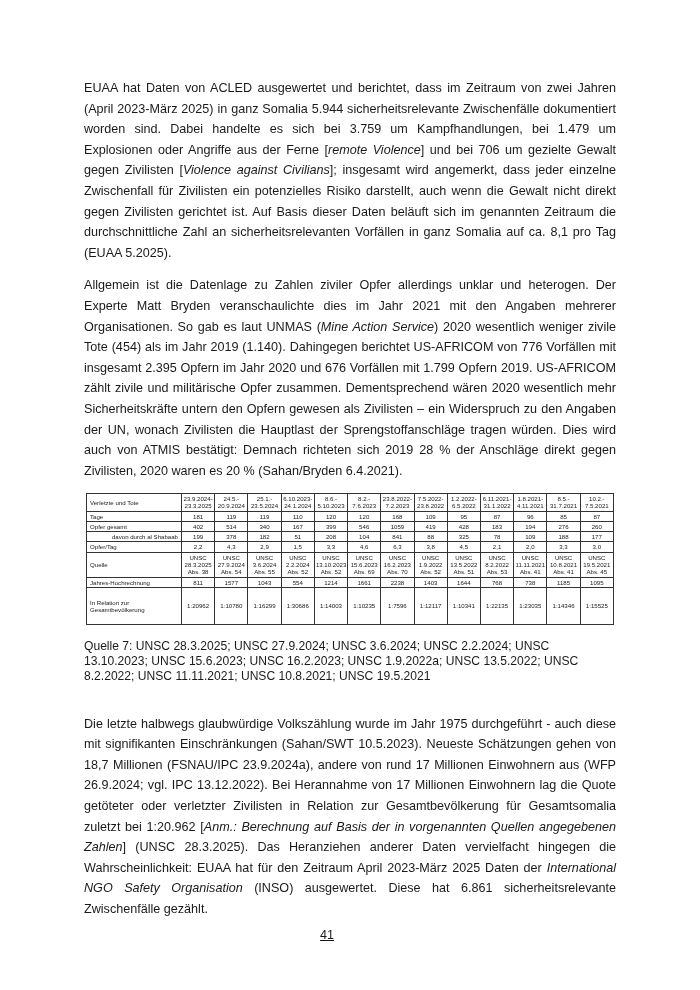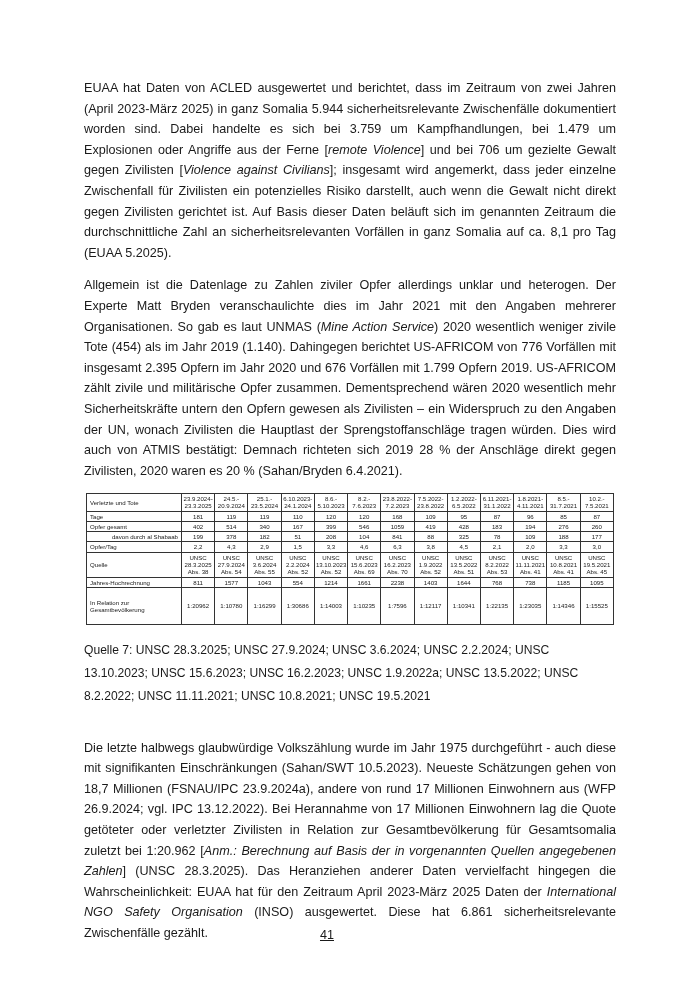--- a/index.html
+++ b/index.html
@@ -8,21 +8,21 @@
   .page { position: absolute; left: 84px; top: 78px; width: 532px; }
   p.body { margin: 0 0 12px 0; font-size: 12.6px; line-height: 20.6px; text-align: justify; }
   .link { text-decoration-color: #8a8a8a; text-underline-offset: 2px; cursor: pointer; }
   em { font-style: italic; }
   table.data { border-collapse: collapse; margin-left: 2px; width: 528px; font-size: 6.1px; line-height: 7.2px; table-layout: fixed; }
   table.data td { border: 0.8px solid #333; text-align: center; padding: 1px 1px; vertical-align: middle; }
   table.data td.lbl { text-align: left; padding-left: 3px; width: 90px; }
   table.data td.lbl.indent { text-align: right; padding-right: 3px; }
   table.data tr.tall td { height: 34px; }
   table.data tr.src td { height: 22px; }
-  .caption { margin-top: 14px; font-size: 12.1px; line-height: 23px; margin-bottom: 30px; }
+  .caption { margin-top: 14px; font-size: 12.1px; line-height: 15px; margin-bottom: 30px; }
   .pagenum { position: absolute; left: 0; width: 654px; top: 928px; text-align: center; font-size: 12.6px; text-decoration: underline; }
 </style>
 </head>
 <body>
 
 <div class="page">
 
   <p class="body"><span>EUAA hat Daten von ACLED ausgewertet und berichtet, dass im Zeitraum von zwei Jahren (April 2023-März 2025) in ganz Somalia 5.944 sicherheitsrelevante Zwischenfälle dokumentiert worden sind. Dabei handelte es sich bei 3.759 um Kampfhandlungen, bei 1.479 um Explosionen oder Angriffe aus der Ferne [</span><em>remote Violence</em><span>] und bei 706 um gezielte Gewalt gegen Zivilisten [</span><em>Violence against Civilians</em><span>]; insgesamt wird angemerkt, dass jeder einzelne Zwischenfall für Zivilisten ein potenzielles Risiko darstellt, auch wenn die Gewalt nicht direkt gegen Zivilisten gerichtet ist. Auf Basis dieser Daten beläuft sich im genannten Zeitraum die durchschnittliche Zahl an sicherheitsrelevanten Vorfällen in ganz Somalia auf ca. 8,1 pro Tag (</span><span class="link">EUAA 5.2025</span><span>).</span></p>
 
   <p class="body"><span>Allgemein ist die Datenlage zu Zahlen ziviler Opfer allerdings unklar und heterogen. Der Experte Matt Bryden veranschaulichte dies im Jahr 2021 mit den Angaben mehrerer Organisationen. So gab es laut UNMAS (</span><em>Mine Action Service</em><span>) 2020 wesentlich weniger zivile Tote (454) als im Jahr 2019 (1.140). Dahingegen berichtet US-AFRICOM von 776 Vorfällen mit insgesamt 2.395 Opfern im Jahr 2020 und 676 Vorfällen mit 1.799 Opfern 2019. US-AFRICOM zählt zivile und militärische Opfer zusammen. Dementsprechend wären 2020 wesentlich mehr Sicherheits­kräfte untern den Opfern gewesen als Zivilisten – ein Widerspruch zu den Angaben der UN, wonach Zivilisten die Hauptlast der Sprengstoffanschläge tragen würden. Dies wird auch von ATMIS bestätigt: Demnach richteten sich 2019 28 % der Anschläge direkt gegen Zivilisten, 2020 waren es 20 % (</span><span class="link">Sahan/Bryden 6.4.2021</span><span>).</span></p>

